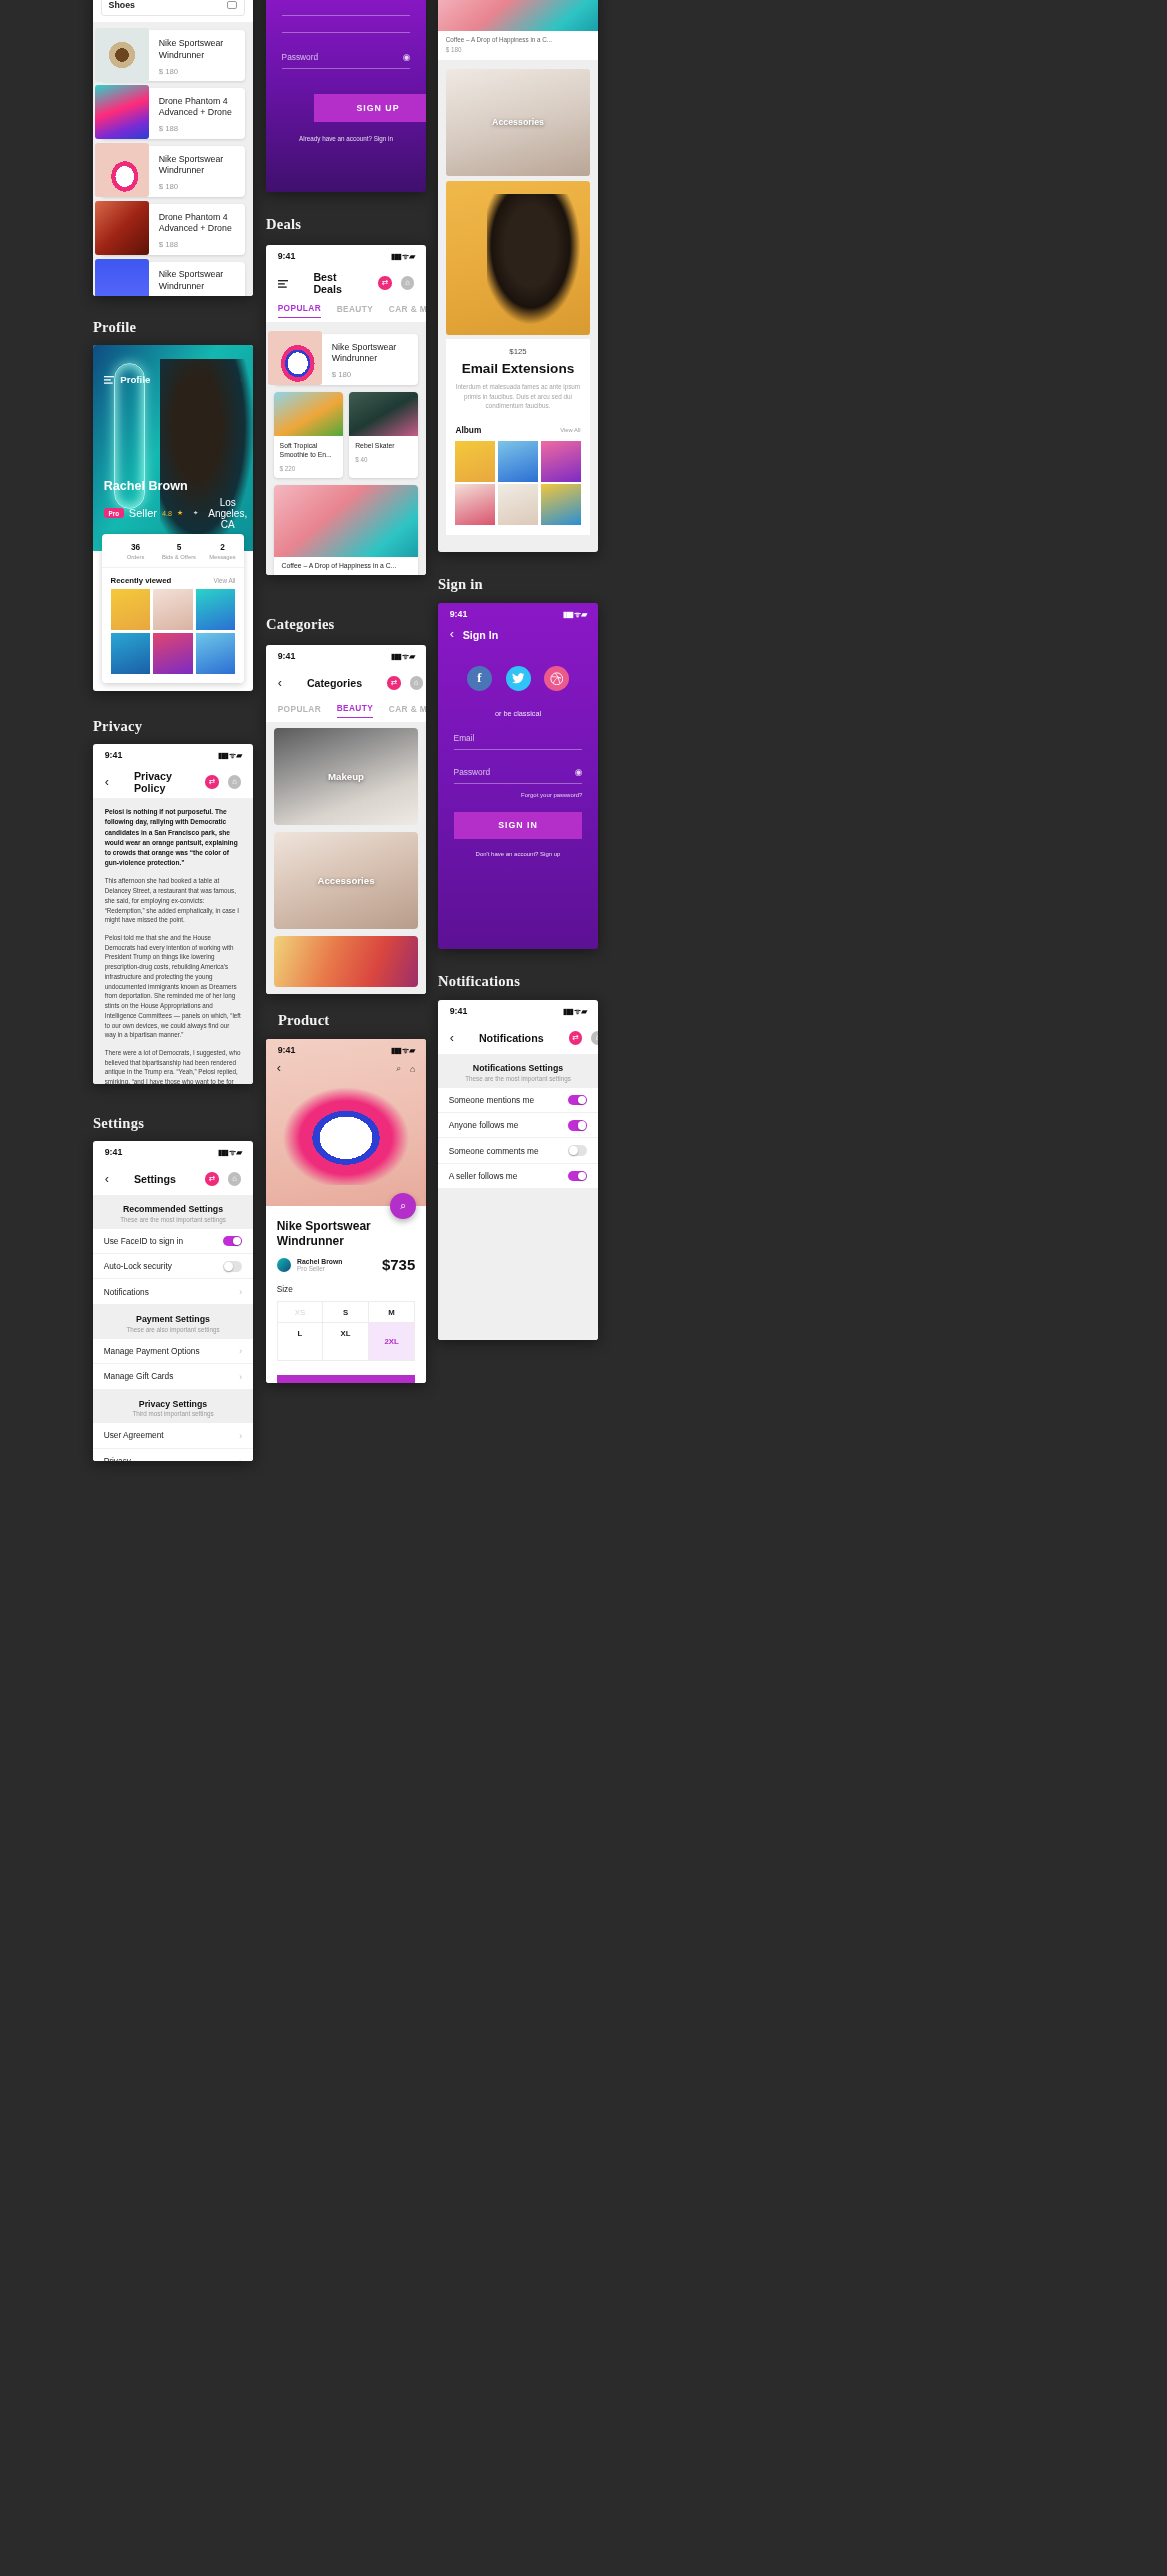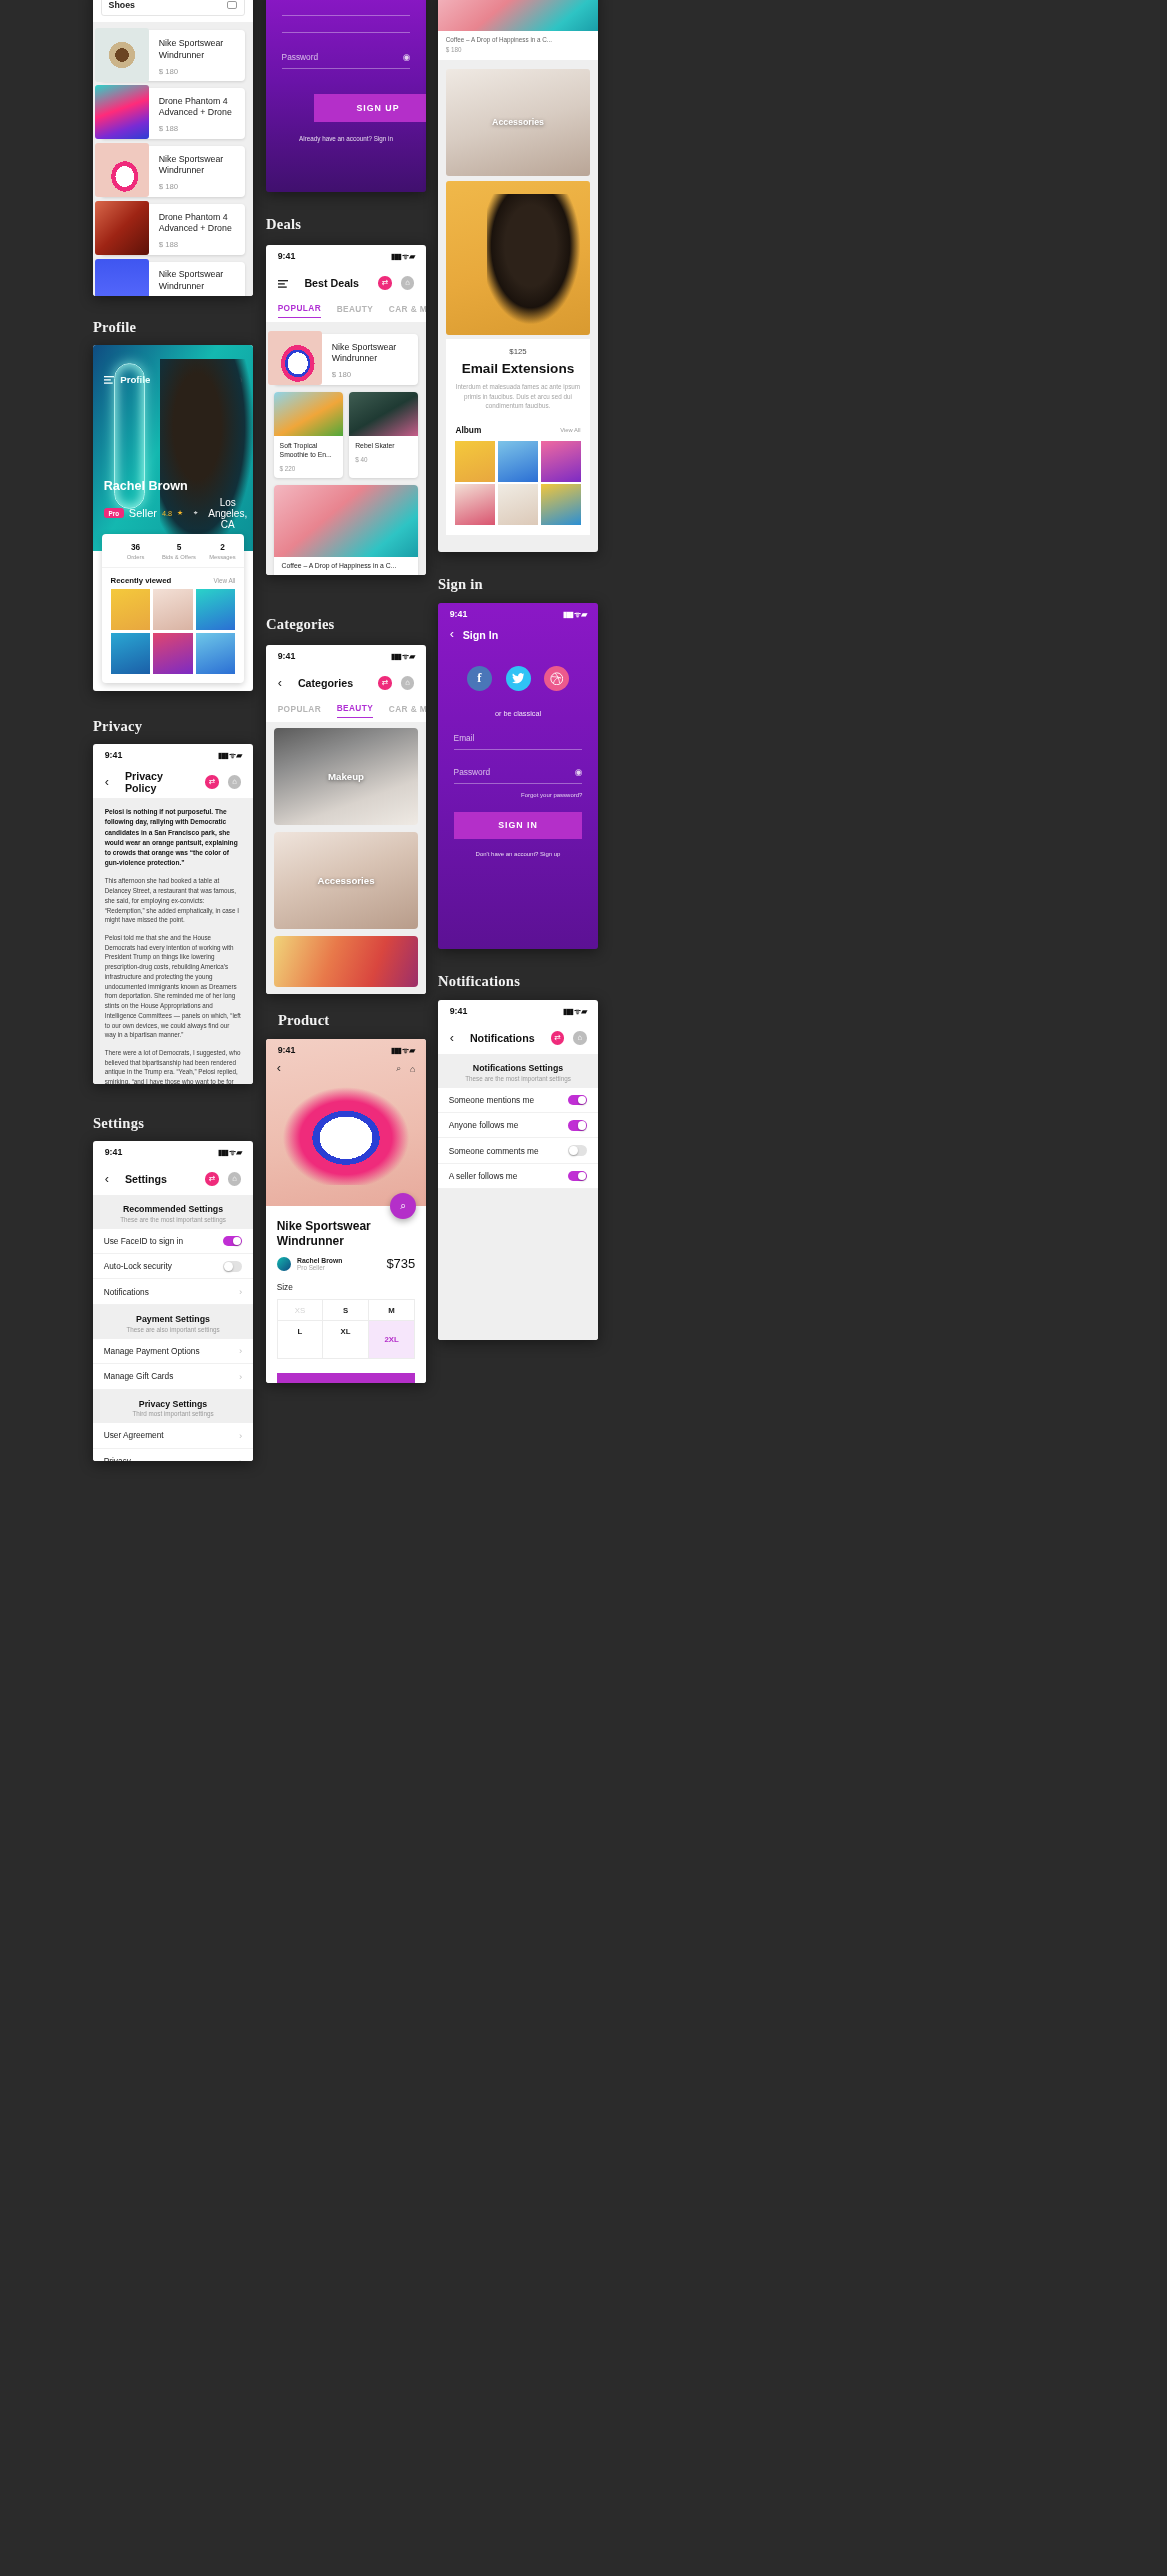--- a/index.html
+++ b/index.html
@@ -26,21 +26,21 @@
     box-shadow: 0 2.9px 13.6px rgba(0,0,0,.45);
   }
   .statusbar {
     height: 21.4px; display: flex; align-items: center;
     justify-content: space-between;
     padding: 0 11.7px; font-size: 8.8px; font-weight: bold; color: #111;
   }
   .statusbar.light { color: #fff; }
   .sb-icons { display: flex; gap: 2.9px; align-items: center; font-size: 7.8px; letter-spacing: -1px;}
   .navbar {
-    height: 33px; display: flex; align-items: center; gap: 16px;
+    height: 33px; display: flex; align-items: center; gap: 25px;
     padding: 0 11.7px; background: #fff;
   }
   .navbar .title { font-size: 10.7px; font-weight: bold; color: #111; }
   .nav-icons { margin-left: auto; display: flex; gap: 8.8px; align-items: center; }
   .circ-ic {
     width: 13.6px; height: 13.6px; border-radius: 50%;
     display: inline-flex; align-items: center; justify-content: center;
     font-size: 7.8px;
   }
   .chev { font-size: 12.6px; color: #222; line-height: 1; }
@@ -440,21 +440,21 @@
     <div style="background:#fff; padding:12.6px 10.7px 0; height:100%;">
       <div style="display:flex; align-items:flex-start;">
         <div style="font-size:12px; font-weight:bold; color:#111; line-height:1.25; flex:1;">Nike Sportswear Windrunner</div>
       </div>
       <div style="display:flex; align-items:center; margin-top:7.8px;">
         <span style="width:14.6px; height:14.6px; border-radius:50%; background:linear-gradient(135deg,#14b8b0,#0f4c81); flex:none;"></span>
         <span style="margin-left:5.8px;">
           <span style="display:block; font-size:6.8px; font-weight:bold; color:#222;">Rachel Brown</span>
           <span style="display:block; font-size:6.3px; color:#a5a5a5;">Pro Seller</span>
         </span>
-        <span style="margin-left:auto; font-size:13px; font-weight:normal; color:#111;">$735</span>
+        <span style="margin-left:auto; font-size:15px; font-weight:bold; color:#111;">$735</span>
       </div>
       <div style="font-size:8.3px; color:#222; margin-top:10.7px;">Size</div>
       <div style="display:grid; grid-template-columns:repeat(3,1fr); border:1px solid #ececec; margin-top:6.8px;">
         <div style="text-align:center; padding:5.8px 0; font-size:7.8px; color:#d4d4d4; border-right:1px solid #ececec; border-bottom:1px solid #ececec;">XS</div>
         <div style="text-align:center; padding:5.8px 0; font-size:7.8px; font-weight:bold; color:#222; border-right:1px solid #ececec; border-bottom:1px solid #ececec;">S</div>
         <div style="text-align:center; padding:5.8px 0; font-size:7.8px; font-weight:bold; color:#222; border-bottom:1px solid #ececec;">M</div>
         <div style="text-align:center; padding:5.8px 0; font-size:7.8px; font-weight:bold; color:#222; border-right:1px solid #ececec;">L</div>
         <div style="text-align:center; padding:5.8px 0; font-size:7.8px; font-weight:bold; color:#222; border-right:1px solid #ececec;">XL</div>
         <div style="text-align:center; padding:14px 0; font-size:7.8px; font-weight:bold; color:#b42fc9; background:#f6e6fb;">2XL</div>
       </div>

